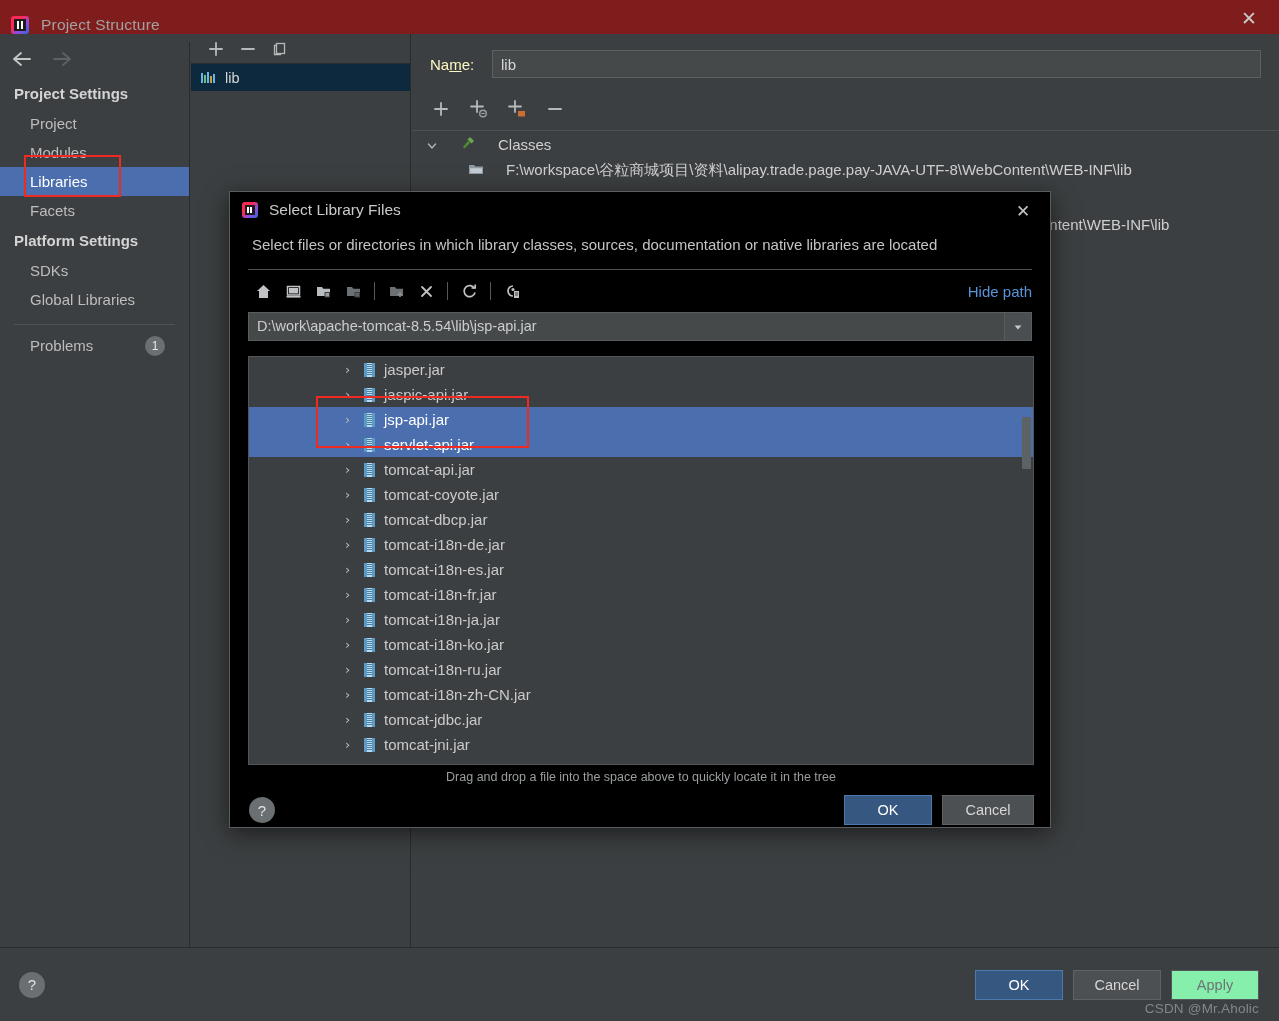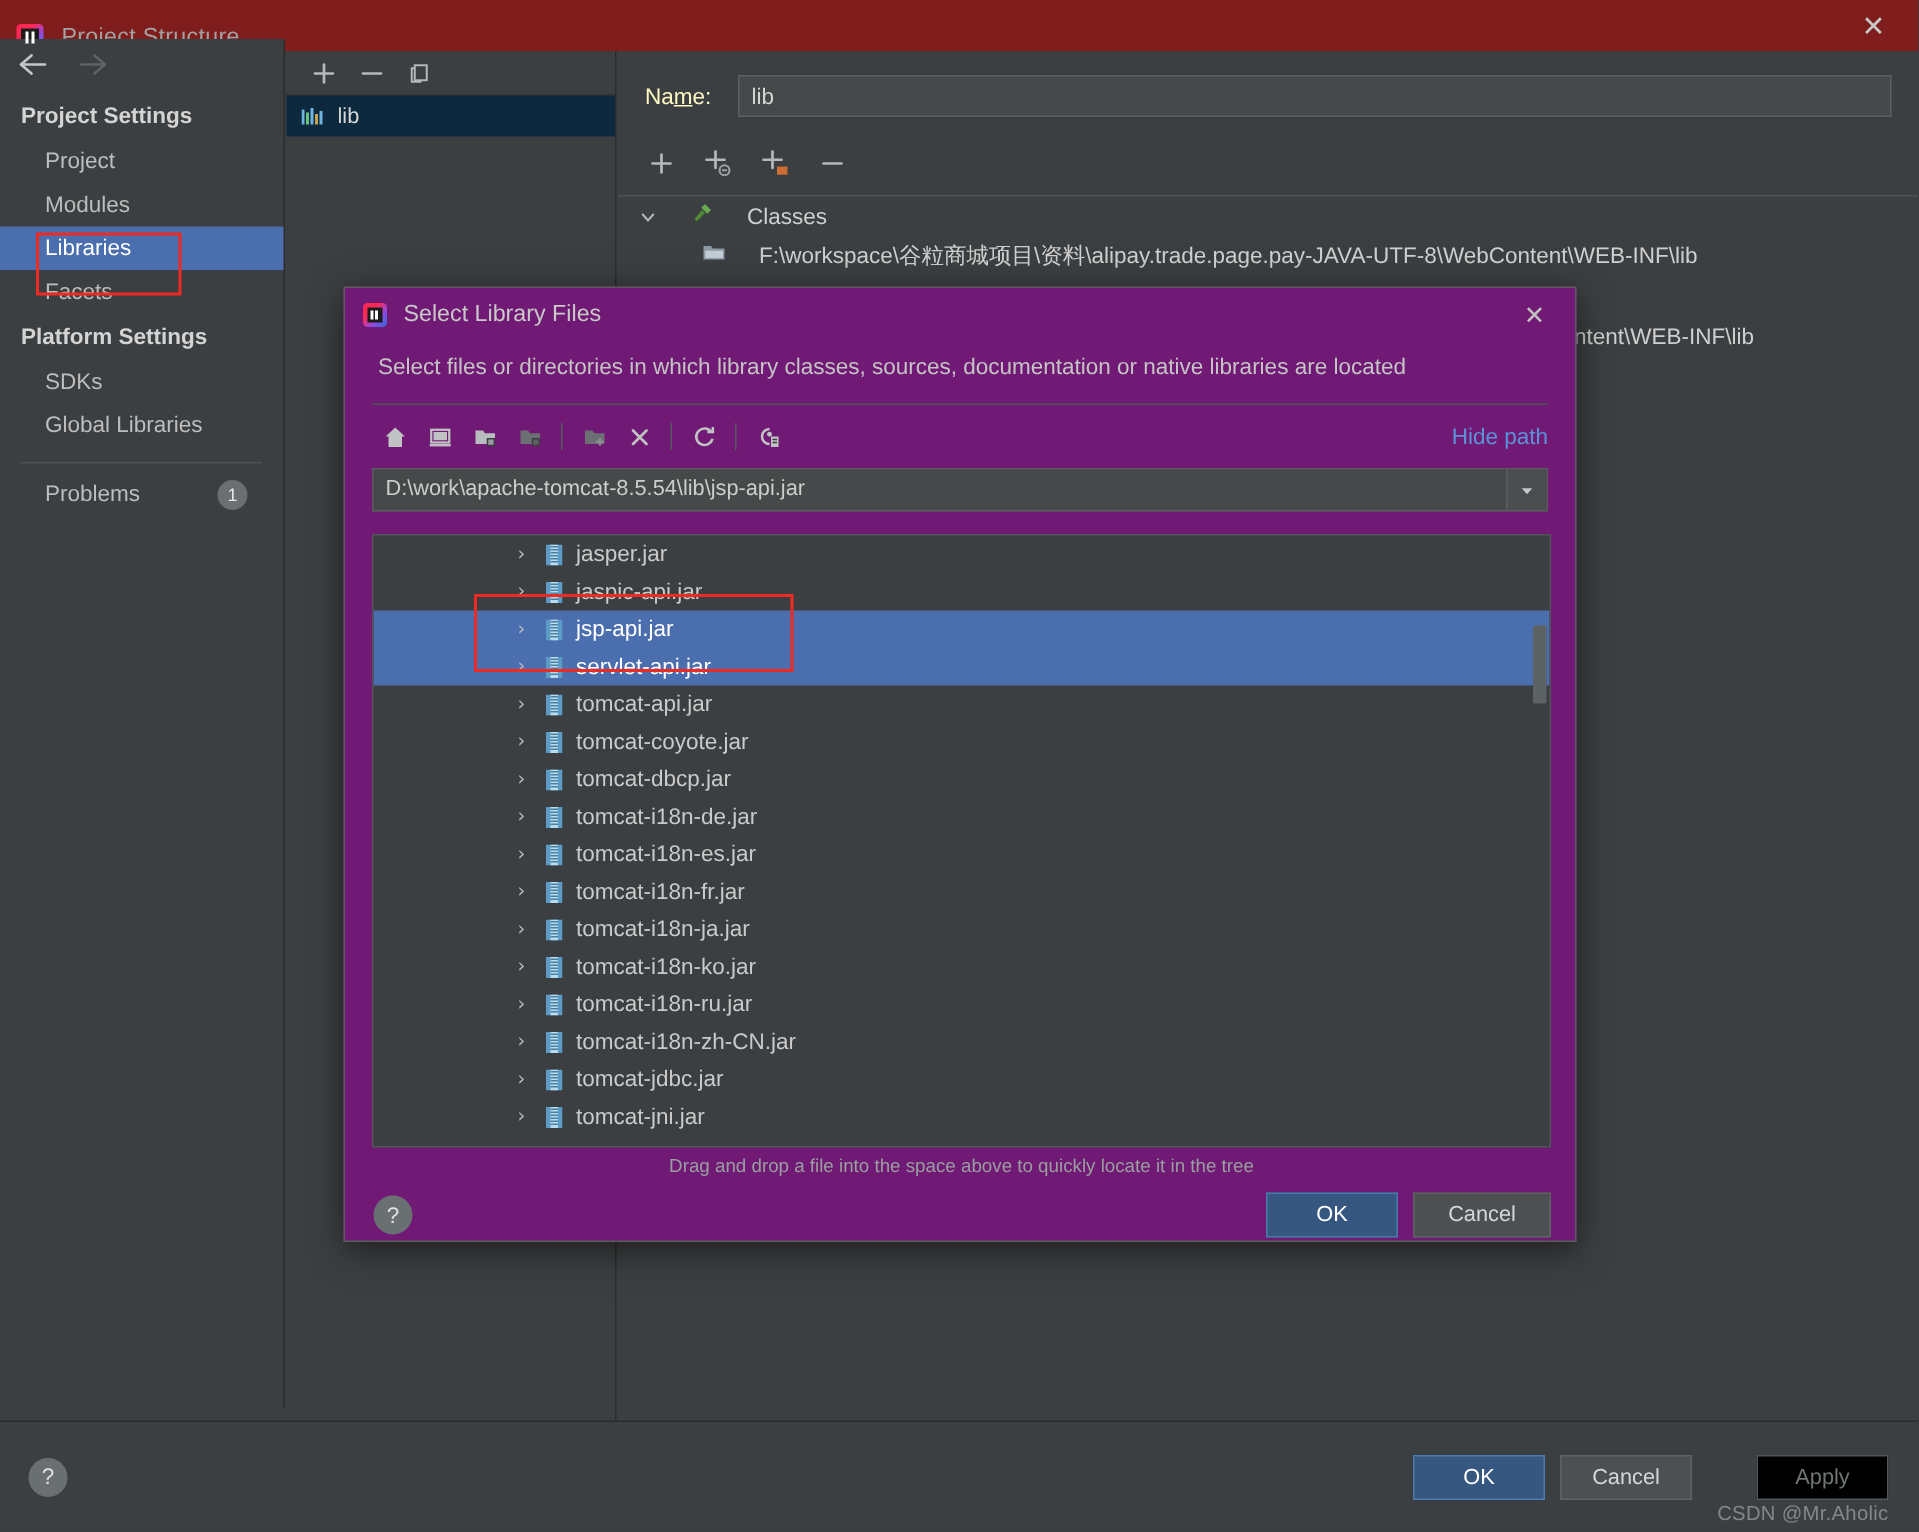--- a/index.html
+++ b/index.html
@@ -40,21 +40,21 @@
   }
   #title-text { font-size: 15.5px; color: #a2a2a3; letter-spacing: .2px; }
   #win-close {
     position: absolute; right: 16px; top: 6px; width: 28px; height: 24px;
     color: #c8c8c8; font-size: 19px; line-height: 24px; text-align: center;
     cursor: pointer; font-family: "DejaVu Sans", sans-serif;
   }
 
   
   #sidebar {
-    position: absolute; left: 0; top: 26px; width: 190px; height: 913px;
+    position: absolute; left: 0; top: 42px; width: 190px; height: 913px;
     background: #3c3f41; border-right: 1px solid #2b2b2b;
   }
   #nav-arrows { height: 36px; display: flex; align-items: center; padding-left: 11px; gap: 18px; }
   .nav-arrow { width: 22px; height: 20px; position: relative; cursor: pointer; }
   .nav-arrow svg { display: block; }
   .sb-group {
     font-size: 15px; font-weight: bold; color: #d4d4d4;
     padding: 3px 0 3px 14px; line-height: 25px;
   }
   .sb-item {
@@ -122,31 +122,31 @@
     color: #e2e2e2; display: flex; align-items: center; justify-content: center;
     font-size: 15px; margin-left: 19px; cursor: pointer;
   }
   .btn {
     height: 30px; min-width: 88px; border: 1px solid #5e6364; background: #4c5052;
     color: #d6d6d6; font-size: 14.5px; cursor: pointer;
     font-family: "Liberation Sans", sans-serif;
     display: flex; align-items: center; justify-content: center;
   }
   .btn.primary { background: #365880; border-color: #4a7aae; color: #ffffff; }
-  .btn.disabled { color: #6f7476; background: #000000; border-color: #52575a; cursor: default; margin-left: 33px; }
+  .btn.disabled { color: #6f7476; background: #86efac; border-color: #52575a; cursor: default; }
   #mainbottom .btns { margin-left: auto; margin-right: 20px; display: flex; gap: 10px; }
   #watermark {
     position: absolute; right: 20px; bottom: 5px; color: #828789;
     font-size: 13.5px; letter-spacing: .2px;
   }
 
   
   #dialog {
     position: absolute; left: 229px; top: 191px; width: 822px; height: 637px;
-    background: #701a75; border: 1px solid #5a5d5e;
+    background: #000000; border: 1px solid #5a5d5e;
     box-shadow: 0 5px 22px rgba(0,0,0,.55);
   }
   #dlg-title { height: 36px; display: flex; align-items: center; padding-left: 12px; }
   #dlg-title .ij-logo2 {
     width: 16px; height: 16px; margin-right: 11px; border-radius: 3px; position: relative; overflow: hidden;
     background: linear-gradient(135deg,#fe2857 0%, #fe2857 35%, #8e4ae4 65%, #2a6bd6 100%);
   }
   #dlg-title .ij-logo2::after { content:""; position:absolute; left:3px; top:3px; width:10px; height:10px; background:#1b1b1b; }
   #dlg-title .ij-logo2::before { content:""; position:absolute; left:5px; top:5px; width:2px; height:6px; background:#fff; z-index:3; box-shadow: 3px 0 0 0 #fff; }
   #dlg-title-text { font-size: 15.5px; color: #c9c9c9; }

